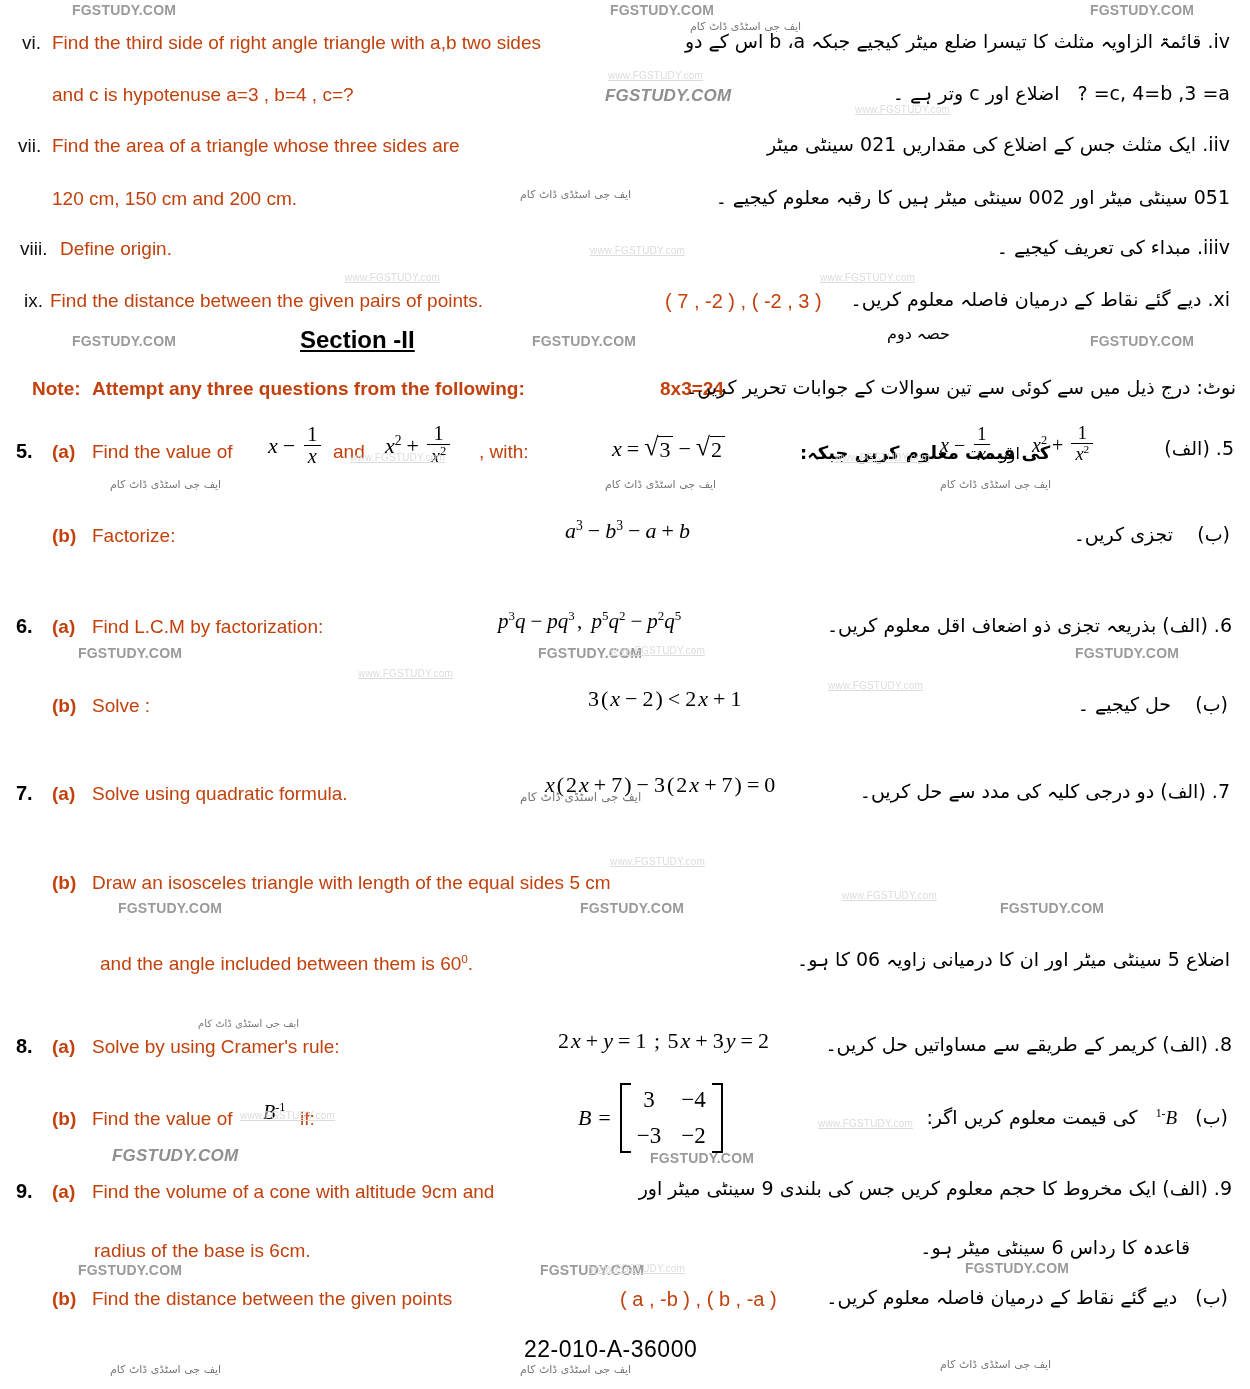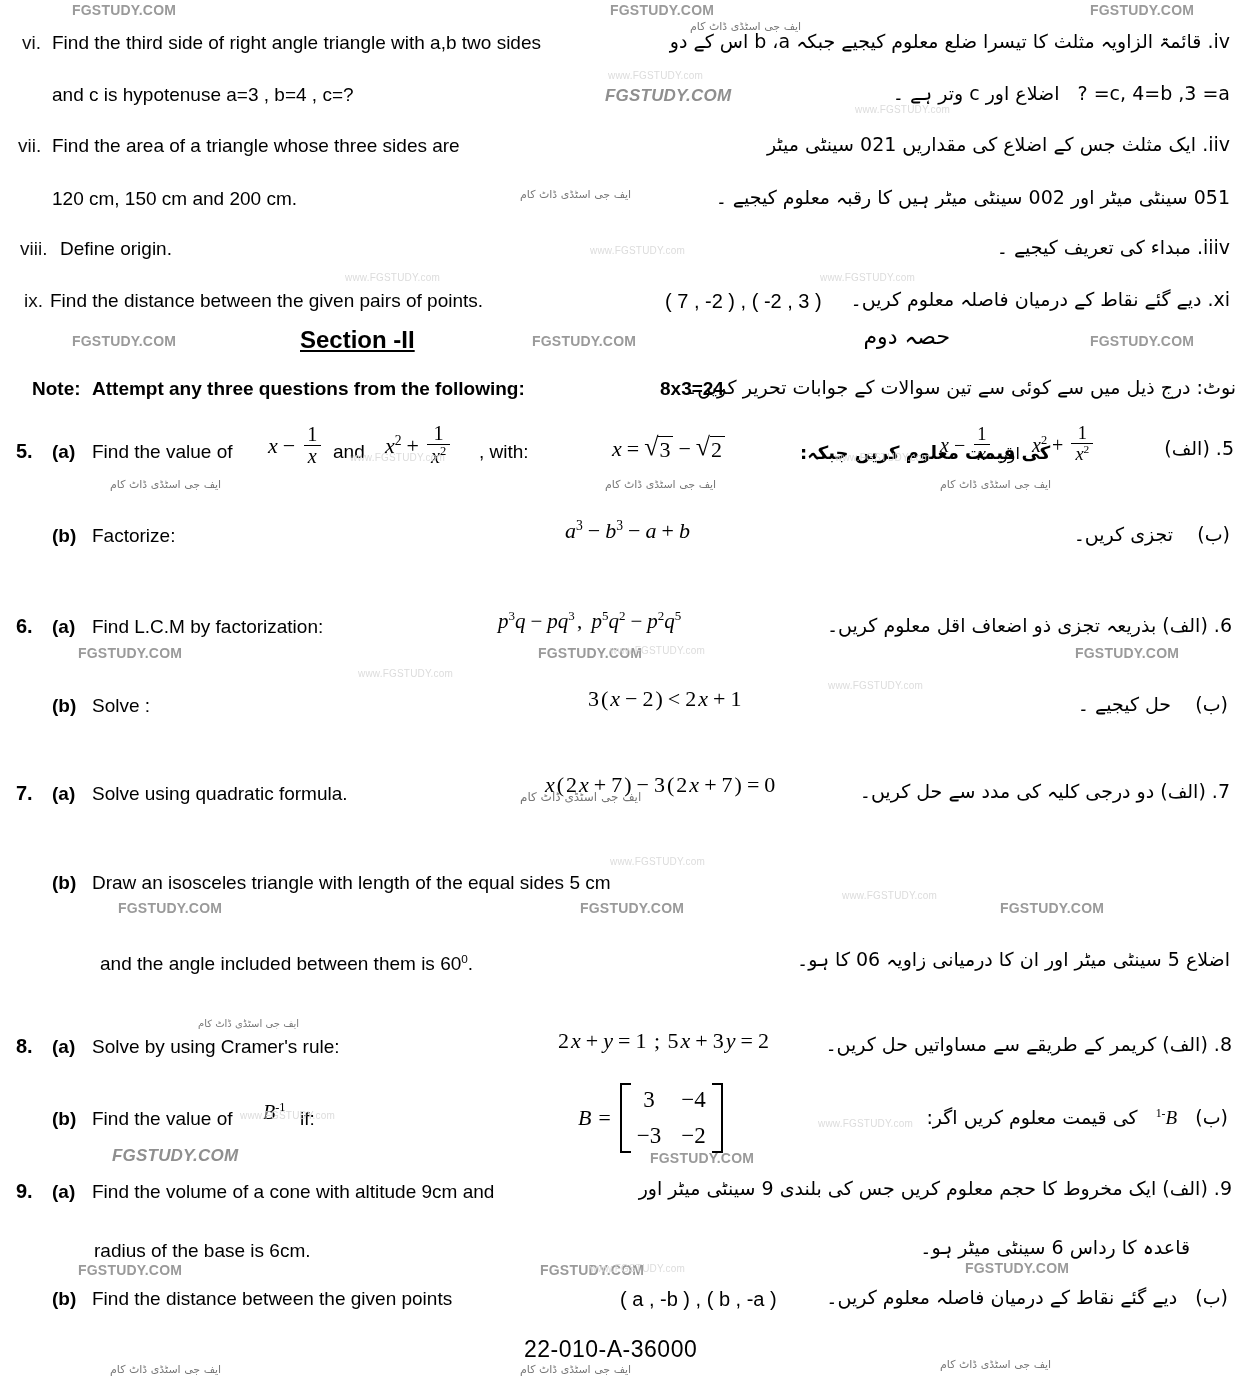--- a/index.html
+++ b/index.html
@@ -29,34 +29,34 @@
     position: absolute;
     font-family: "Liberation Sans", sans-serif;
     font-weight: bold;
     font-size: 14px;
     letter-spacing: 0.2px;
     color: #9a9a9a;
     white-space: nowrap;
     pointer-events: none;
     user-select: none;
   }
-  .wm.faint { color: #dcdcdc; font-weight: normal; font-size: 10px; }
+  .wm.faint { color: #dcdcdc; font-weight: normal; font-size: 10px; text-decoration: underline; }
   .wm.big { font-size: 17px; font-style: italic; color: #8f8f8f; }
   .wm.urdu {
     font-family: "DejaVu Sans", sans-serif;
     font-weight: normal;
     font-size: 11px;
     color: #777;
     direction: rtl;
   }
   .eng {
     position: absolute;
     font-family: "Liberation Sans", sans-serif;
     font-size: 19px;
-    color: #000000;
+    color: #c2410c;
     white-space: nowrap;
   }
   .eng.b { font-weight: bold; }
   .num {
     position: absolute;
     font-family: "Liberation Sans", sans-serif;
     font-size: 20px;
     font-weight: bold;
     color: #000;
   }
@@ -170,21 +170,21 @@
 
   <div class="wm" style="left:72px; top:2px;">FGSTUDY.COM</div>
   <div class="wm" style="left:610px; top:2px;">FGSTUDY.COM</div>
   <div class="wm" style="left:1090px; top:2px;">FGSTUDY.COM</div>
   <div class="wm urdu" style="left:690px; top:20px;">ایف جی اسٹڈی ڈاٹ کام</div>
 
   <div class="rom" style="left:22px; top:32px;">vi.</div>
   <div class="eng" style="left:52px; top:32px;">Find the third side of right angle triangle with a,b two sides</div>
   <div class="urdu" style="right:20px; top:30px;">
     <span>vi.</span>
-    <span>قائمۃ الزاویہ مثلث کا تیسرا ضلع معلوم کیجیے جبکہ a، b اس کے دو</span>
+    <span>قائمۃ الزاویہ مثلث کا تیسرا ضلع میٹر کیجیے جبکہ a، b اس کے دو</span>
   </div>
 
   <div class="eng" style="left:52px; top:84px;">and c is hypotenuse a=3 , b=4 , c=?</div>
   <div class="urdu" style="right:20px; top:82px;">
     <span>a= 3, b=4 ,c= ?</span>
     &nbsp;
     <span>اضلاع اور c وتر ہے ۔</span>
   </div>
   <div class="wm big" style="left:605px; top:86px;">FGSTUDY.COM</div>
   <div class="wm faint" style="left:608px; top:70px;">www.FGSTUDY.com</div>
@@ -217,21 +217,21 @@
   <div class="urdu" style="right:20px; top:288px;">
     <span>ix.</span>
     <span>دیے گئے نقاط کے درمیان فاصلہ معلوم کریں۔</span>
   </div>
 
   <div class="wm" style="left:72px; top:333px;">FGSTUDY.COM</div>
   <div class="wm" style="left:532px; top:333px;">FGSTUDY.COM</div>
   <div class="wm" style="left:1090px; top:333px;">FGSTUDY.COM</div>
 
   <div class="section-title" style="left:300px; top:326px;text-decoration:underline;">Section -II</div>
-  <div class="urdu" style="right:300px; top:324px; font-size:22px;">حصہ دوم</div>
+  <div class="urdu" style="right:300px; top:324px; font-size:16px;">حصہ دوم</div>
 
   <div class="eng b" style="left:32px; top:378px;">Note:</div>
   <div class="eng b" style="left:92px; top:378px;">Attempt any three questions from the following:</div>
   <div class="eng b" style="left:660px; top:378px;">8x3=24</div>
   <div class="urdu" style="right:14px; top:376px;">نوٹ: درج ذیل میں سے کوئی سے تین سوالات کے جوابات تحریر کریں۔</div>
 
   <div class="num" style="left:16px; top:440px;">5.</div>
   <div class="eng b" style="left:52px; top:441px;">(a)</div>
   <div class="eng" style="left:92px; top:441px;">Find the value of</div>
 

